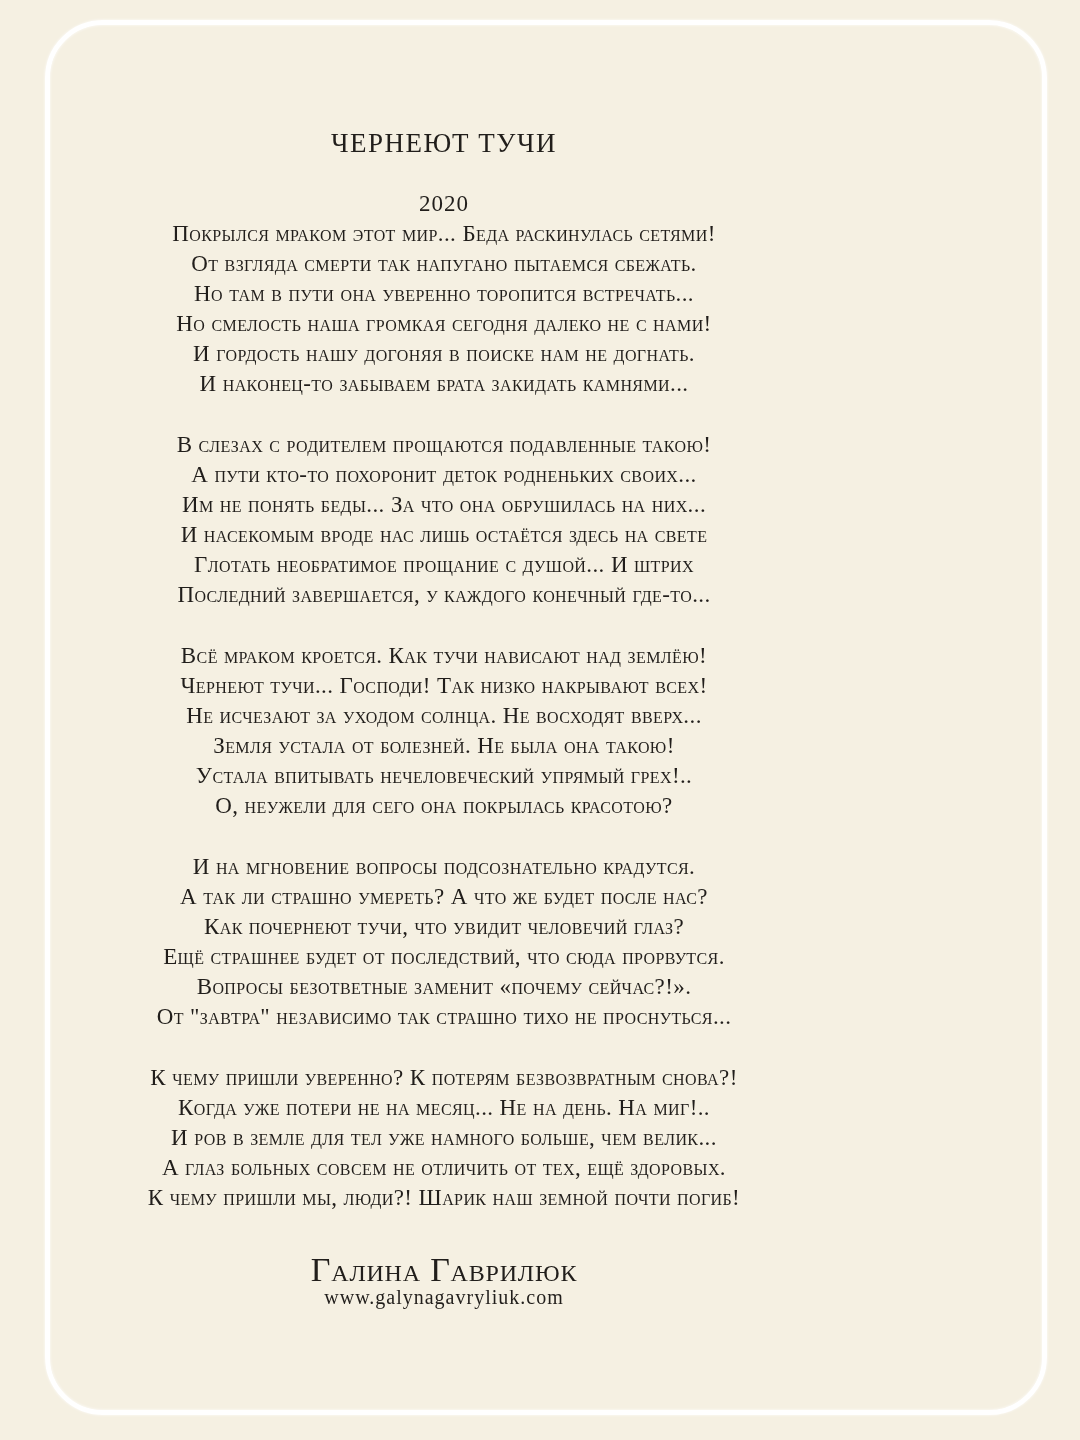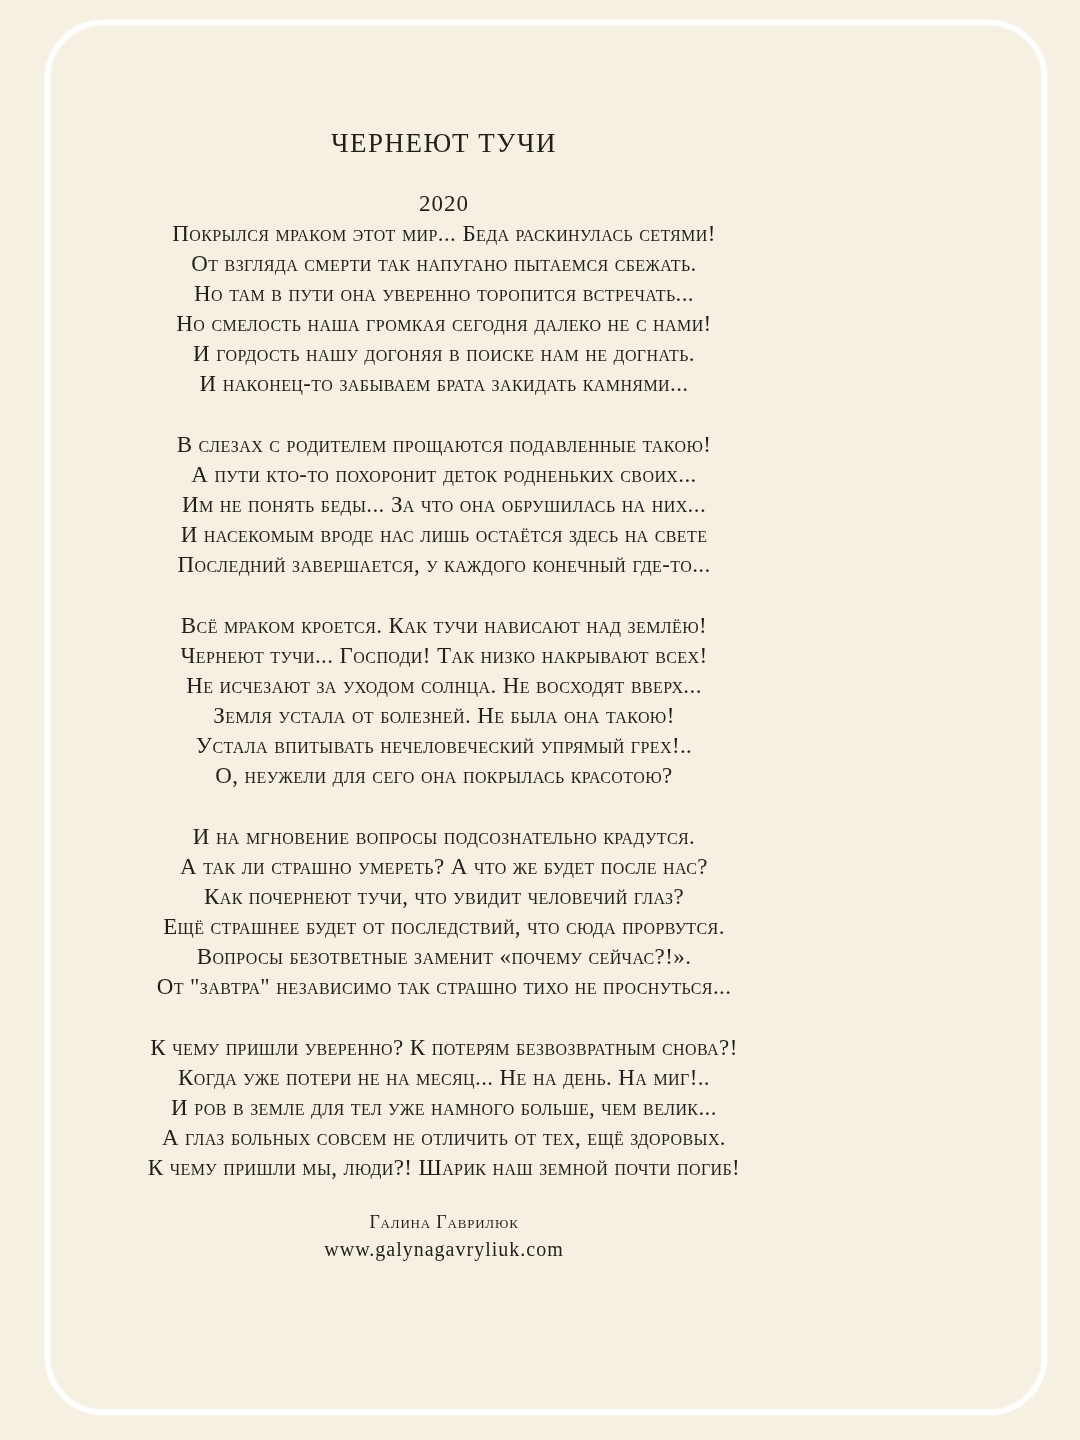--- a/index.html
+++ b/index.html
@@ -56,22 +56,22 @@
   }
   .stanza p {
     margin: 0;
     font-size: 23px;
     line-height: 30px;
     letter-spacing: 0.4px;
     font-variant: small-caps;
     white-space: nowrap;
   }
   .author {
-    margin-top: 24px;
-    font-size: 18px;
+    margin-top: 42px;
+    font-size: 34px;
     line-height: 30px;
     letter-spacing: 0.8px;
     font-variant: small-caps;
   }
   .website {
     margin-top: 1px;
     font-size: 20px;
     line-height: 22px;
     letter-spacing: 1px;
   }
@@ -94,20 +94,21 @@
     <p>Но смелость наша громкая сегодня далеко не с нами!</p>
     <p>И гордость нашу догоняя в поиске нам не догнать.</p>
     <p>И наконец-то забываем брата закидать камнями...</p>
   </div>
 
   <div class="stanza">
     <p>В слезах с родителем прощаются подавленные такою!</p>
     <p>А пути кто-то похоронит деток родненьких своих...</p>
     <p>Им не понять беды... За что она обрушилась на них...</p>
     <p>И насекомым вроде нас лишь остаётся здесь на свете</p>
+    <p>Глотать необратимое прощание с душой... И штрих</p>
     <p>Последний завершается, у каждого конечный где-то...</p>
   </div>
 
   <div class="stanza">
     <p>Всё мраком кроется. Как тучи нависают над землёю!</p>
     <p>Чернеют тучи... Господи! Так низко накрывают всех!</p>
     <p>Не исчезают за уходом солнца. Не восходят вверх...</p>
     <p>Земля устала от болезней. Не была она такою!</p>
     <p>Устала впитывать нечеловеческий упрямый грех!..</p>
     <p>О, неужели для сего она покрылась красотою?</p>

